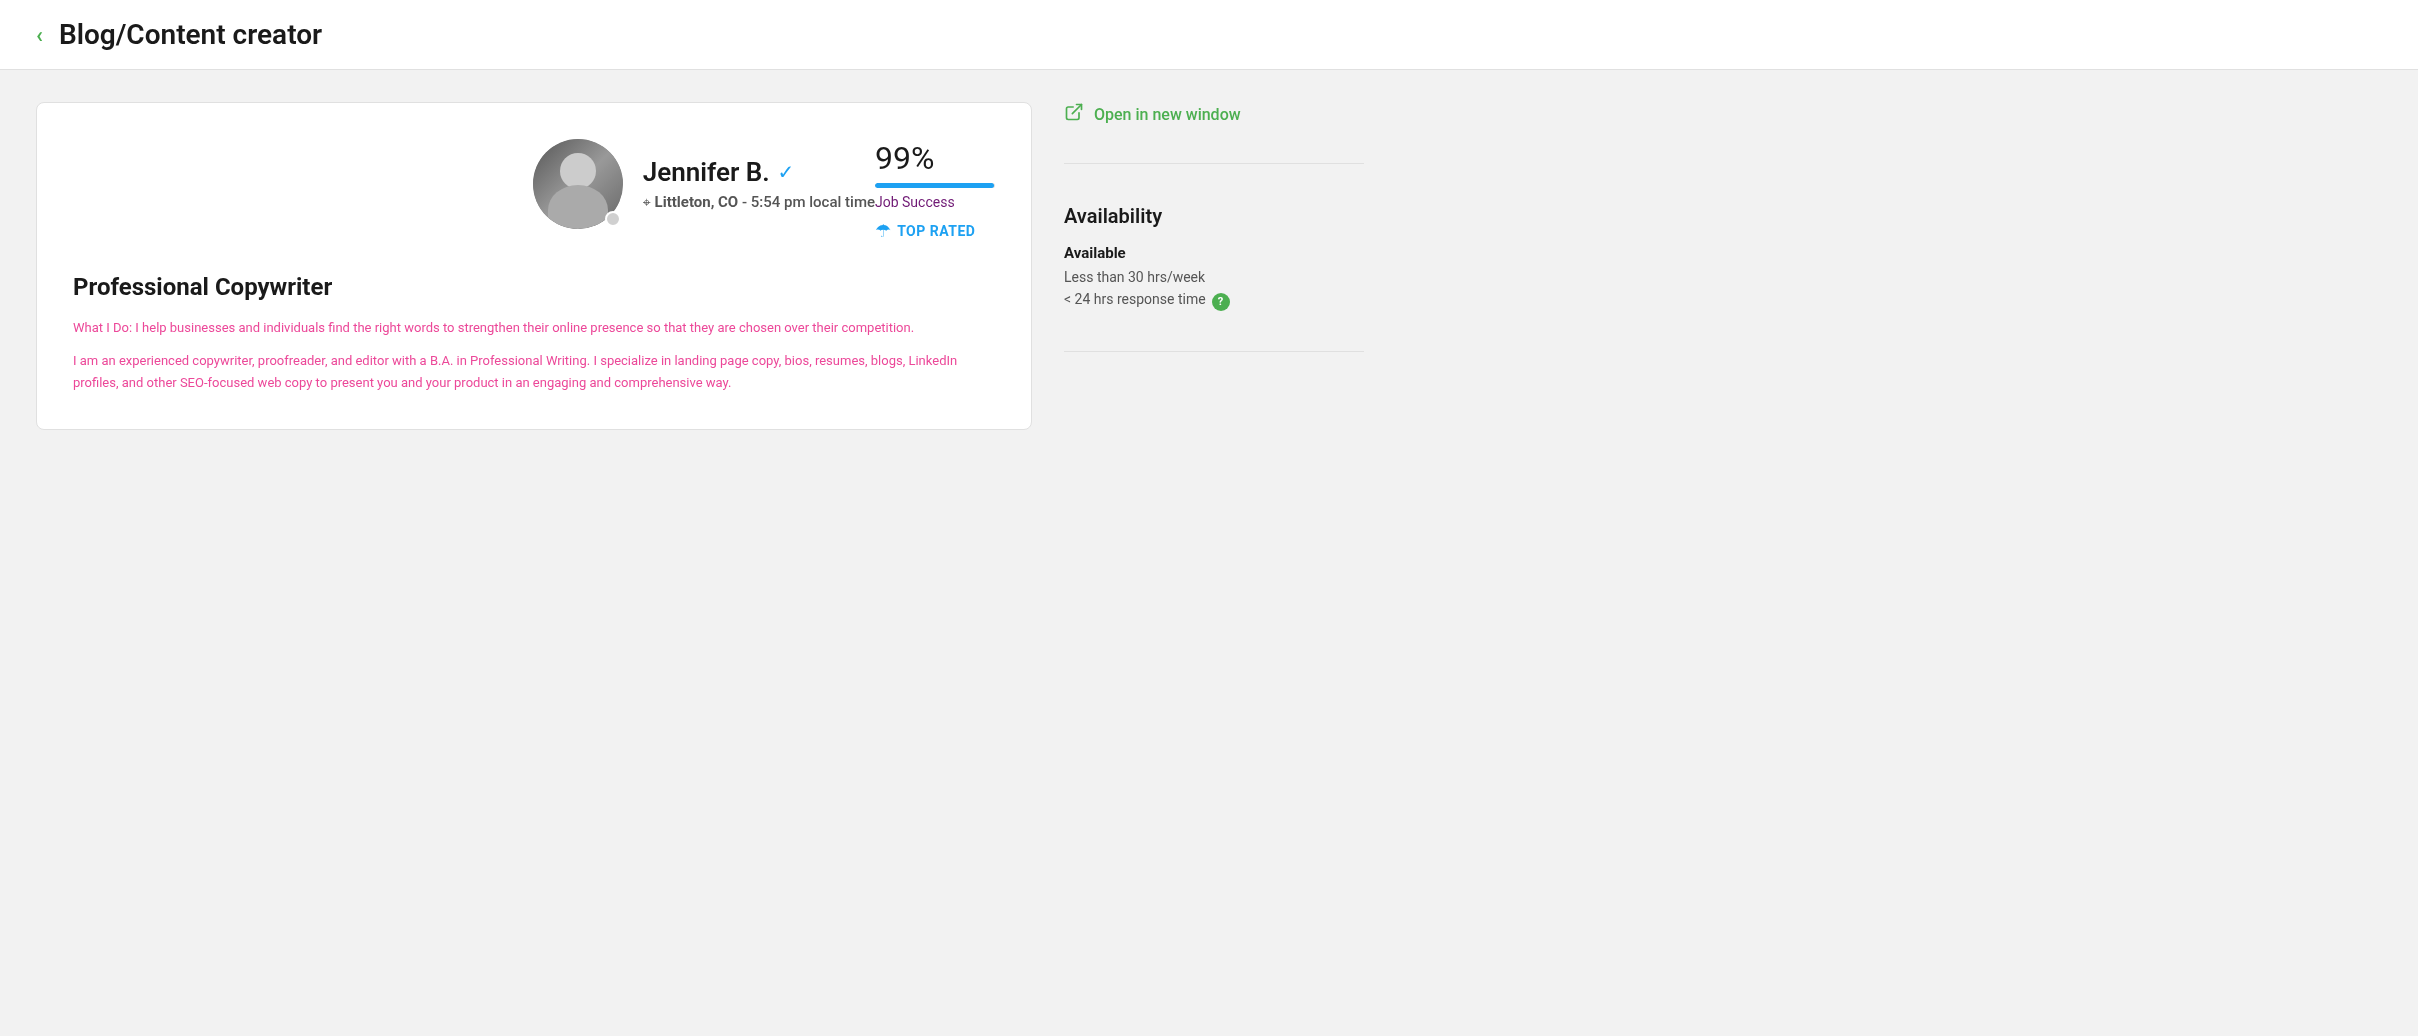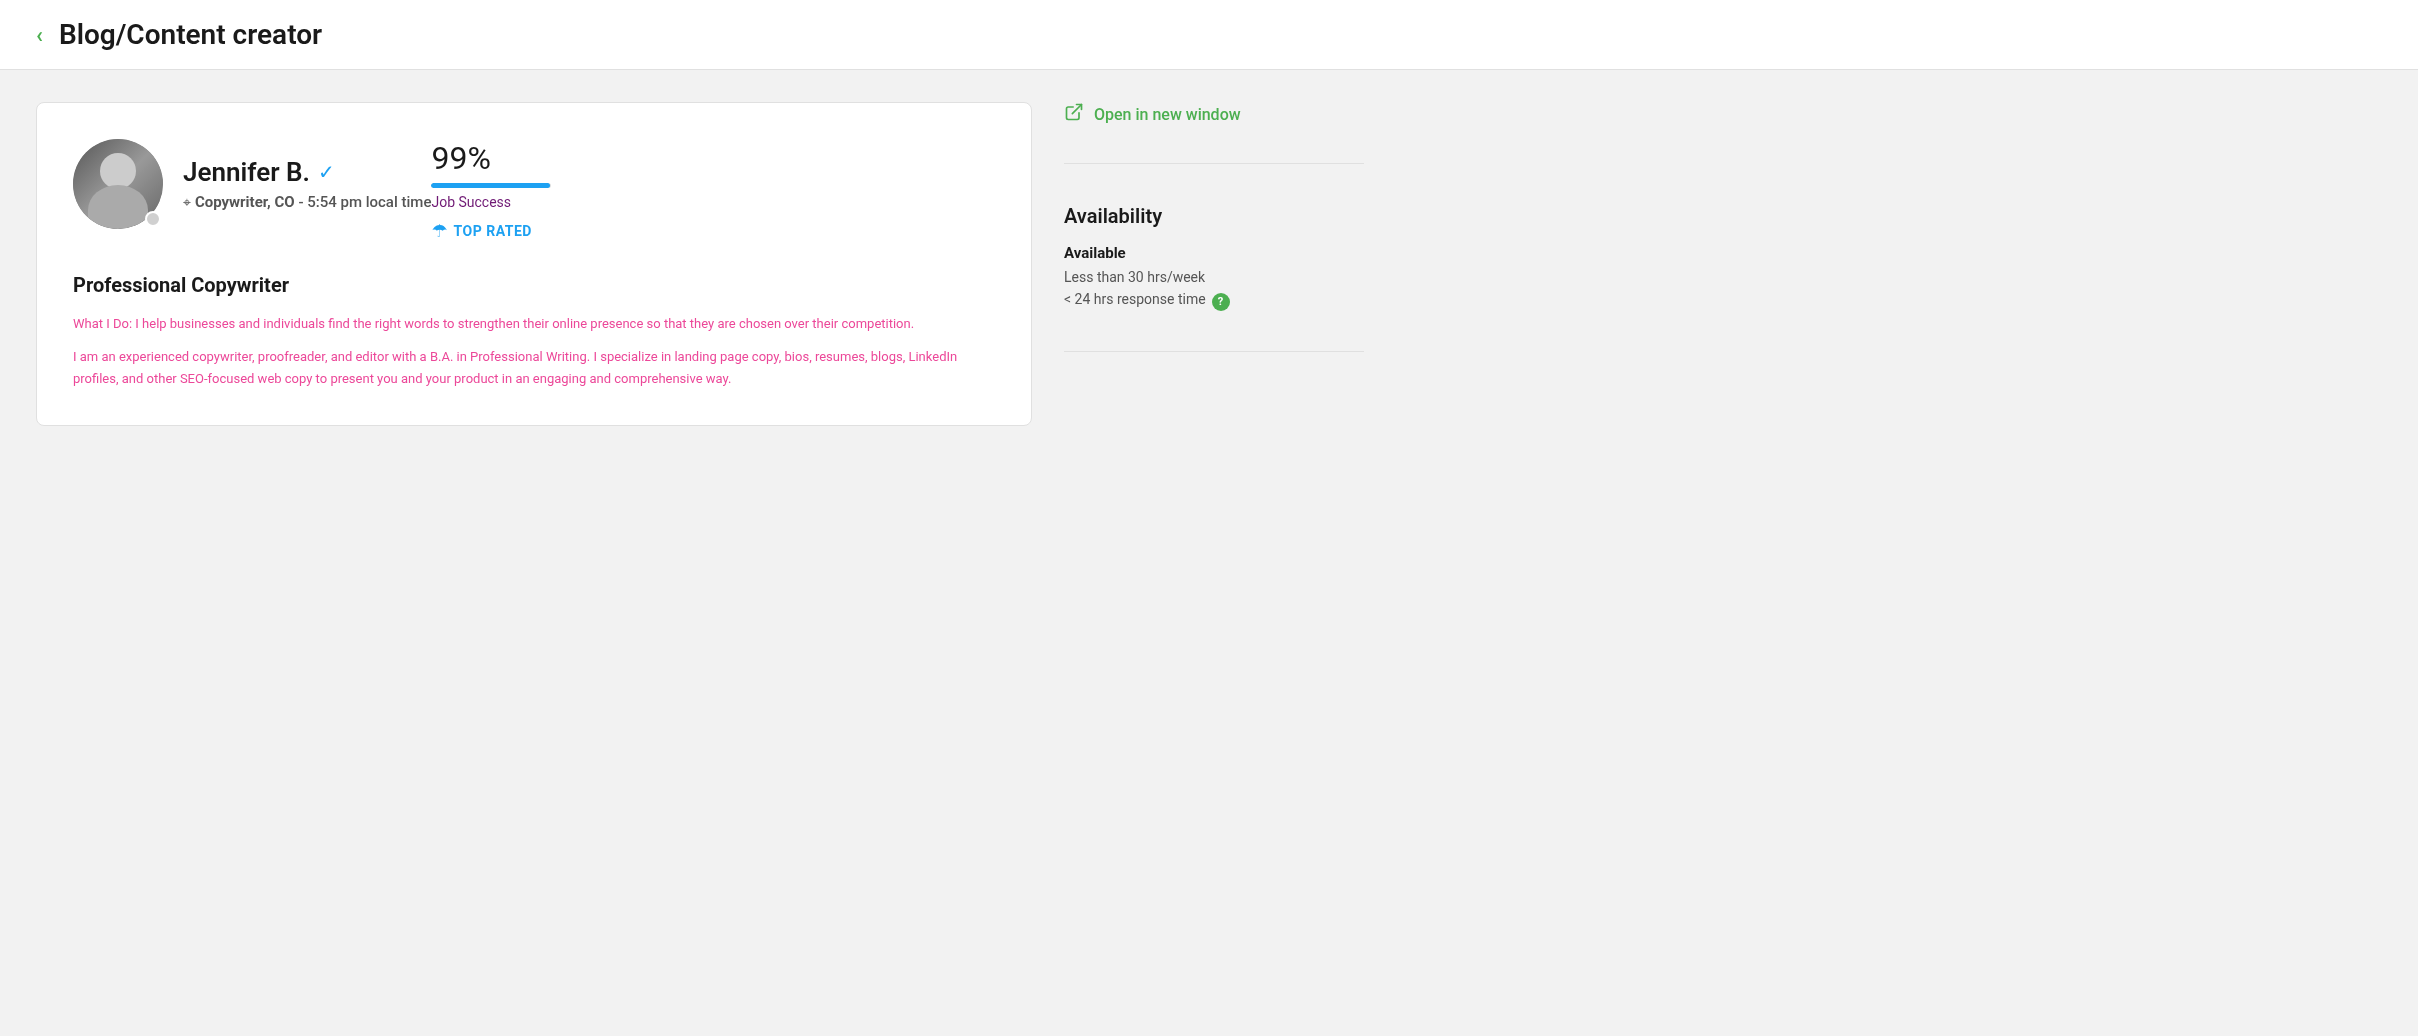--- a/index.html
+++ b/index.html
@@ -44,21 +44,21 @@
       border: 1px solid #e0e0e0;
       border-radius: 8px;
       padding: 36px;
       flex: 1;
       min-width: 0;
     }
 
     .profile-header {
       display: flex;
       align-items: flex-start;
-      justify-content: flex-start;
+      justify-content: flex-end;
       margin-bottom: 32px;
     }
 
     .profile-left {
       display: flex;
       align-items: center;
       gap: 20px;
     }
 
     .avatar-wrapper {
@@ -211,21 +211,21 @@
       font-weight: 700;
       color: #1da1f2;
       letter-spacing: 0.5px;
     }
 
     .profile-body {
       border-top: none;
     }
 
     .profile-headline {
-      font-size: 20px;
+      font-size: 24px;
       font-weight: 700;
       color: #1a1a1a;
       margin-bottom: 16px;
     }
 
     .profile-bio {
       font-size: 13px;
       line-height: 1.65;
       color: #ec4899;
     }
@@ -344,21 +344,21 @@
           <div class="online-dot"></div>
         </div>
         <div class="profile-info">
           <div class="profile-name-row">
             <span class="profile-name">Jennifer B.</span>
             <span class="verified-icon">✓</span>
           </div>
           <div class="profile-location">
             <span class="location-pin">⌖</span>
             <span>
-              <strong>Copywriter, CO</strong>
+              <strong>Littleton, CO</strong>
               <span> - </span>
               <span>5:54 pm local time</span>
             </span>
           </div>
         </div>
       </div>
 
       <div class="profile-stats">
         <span class="job-success-percent">99%</span>
         <div class="progress-bar-container">

